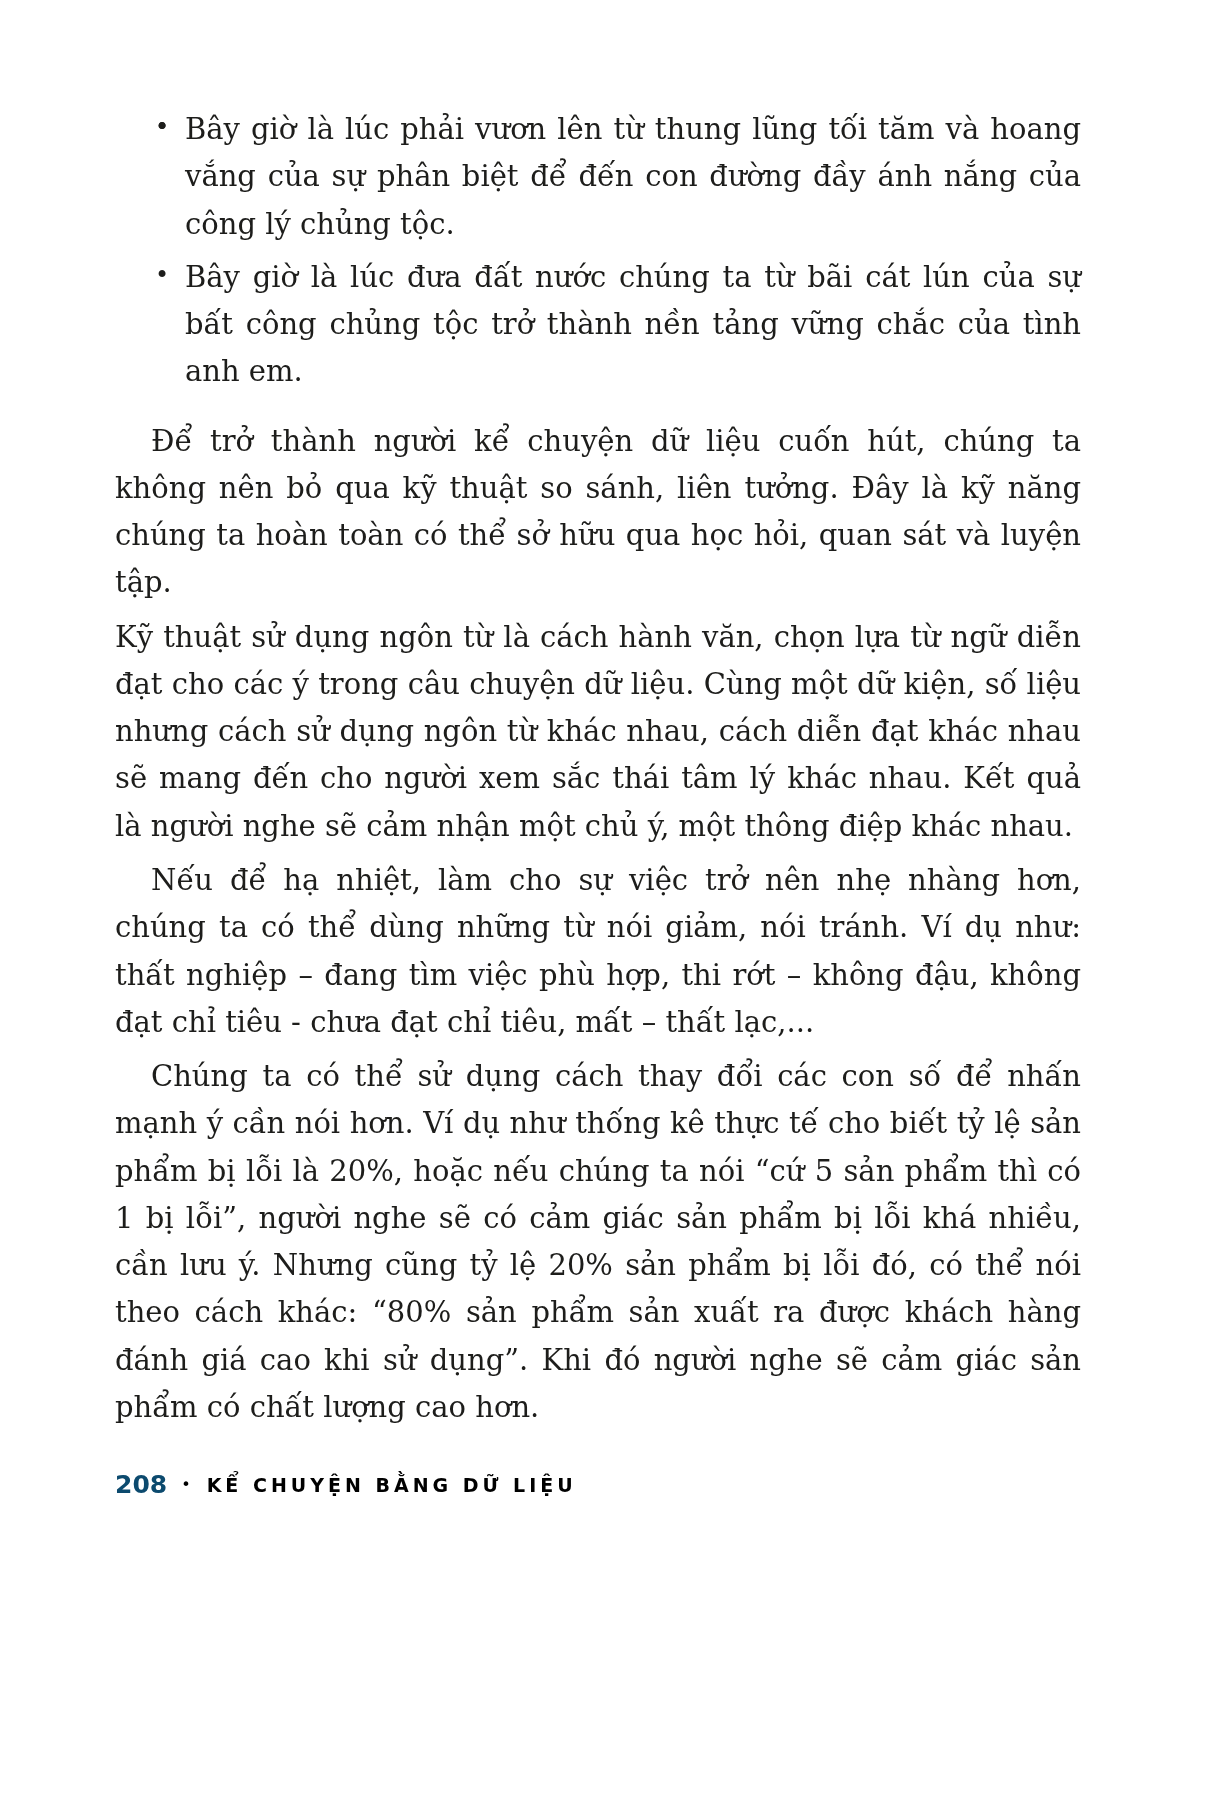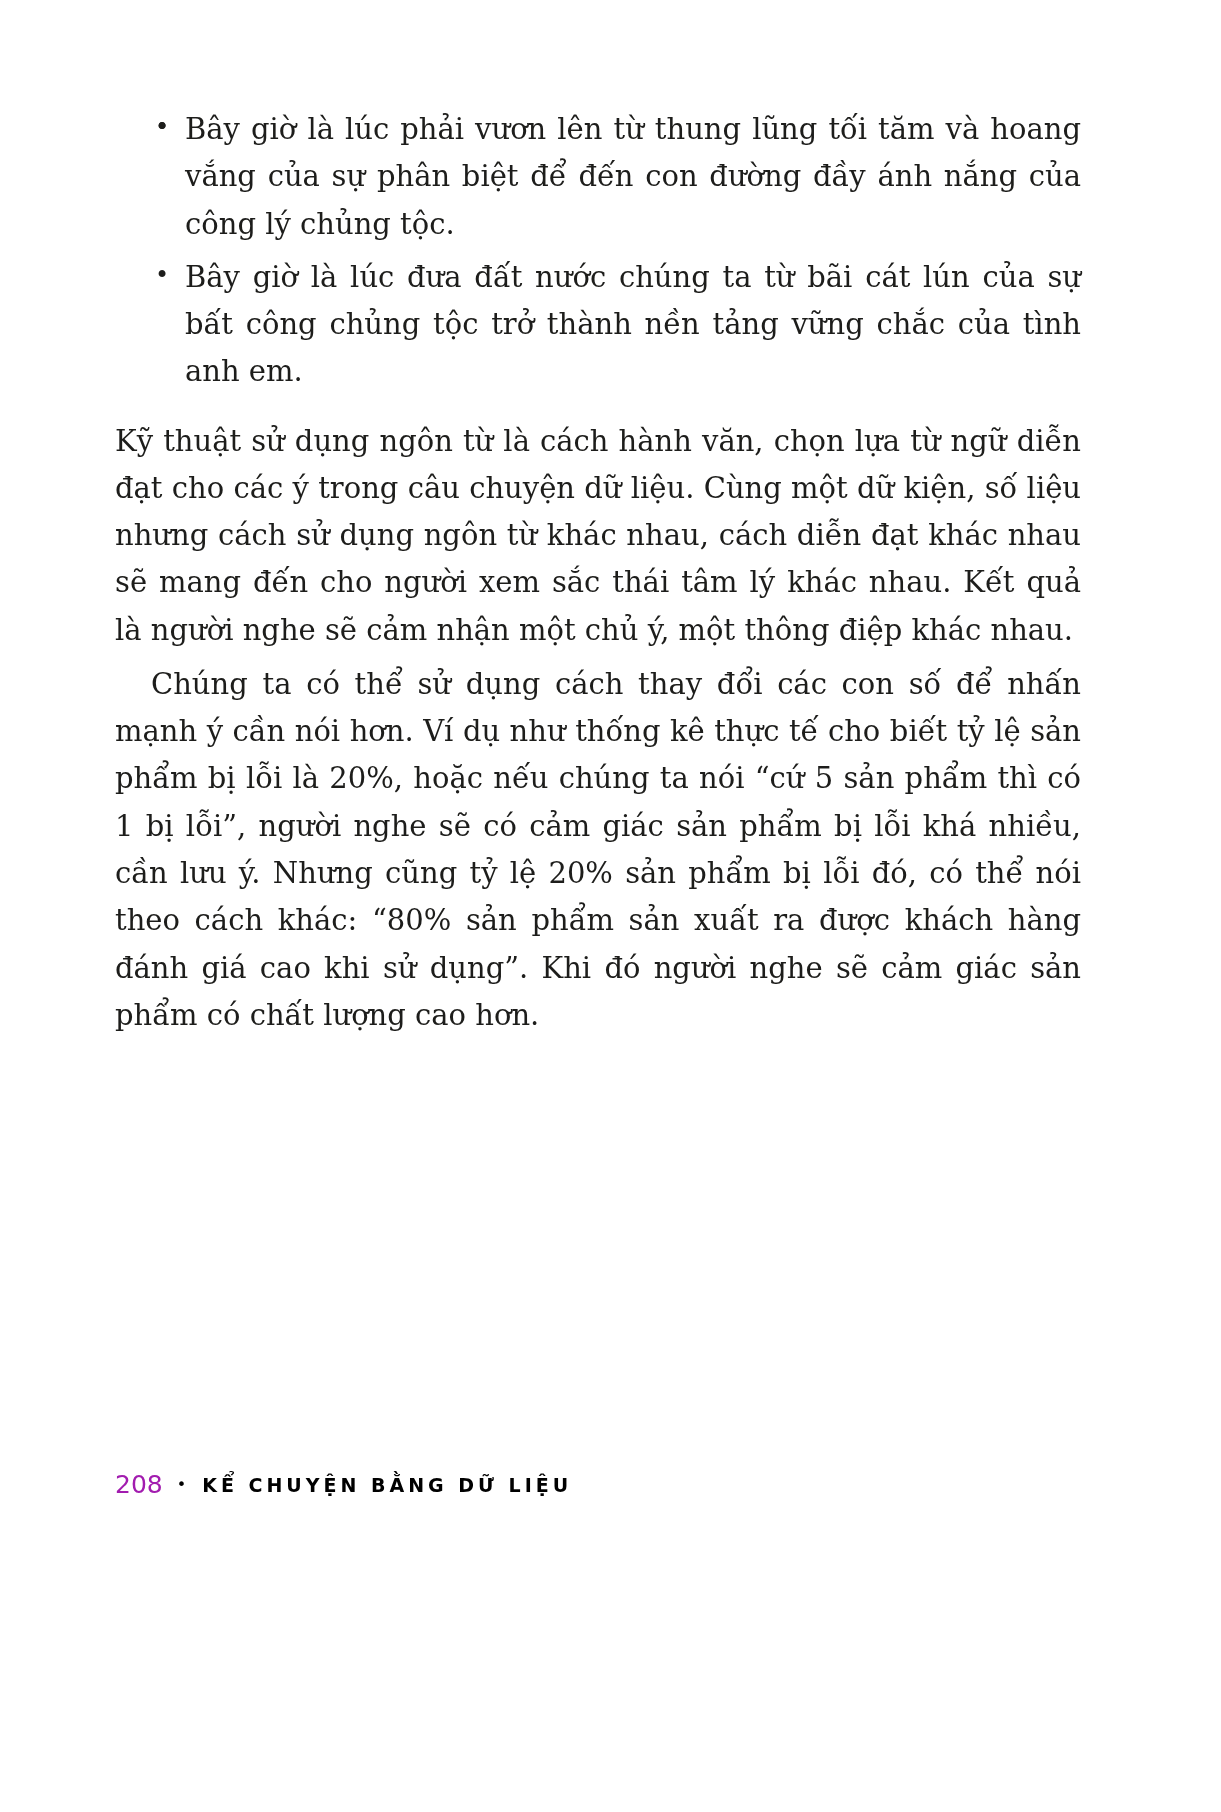--- a/index.html
+++ b/index.html
@@ -60,23 +60,23 @@
   }
   .footer {
     position: absolute;
     left: 115px;
     top: 1470px;
     display: flex;
     align-items: center;
     font-family: "DejaVu Sans", sans-serif;
   }
   .footer .page-number {
-    font-weight: 400;
+    font-weight: 700;
     font-size: 25px;
-    color: #a21caf;
+    color: #0c4a6e;
   }
   .footer .dot {
     font-size: 16px;
     margin: 0 16px 0 14px;
     color: #000000;
   }
   .footer .book-title {
     font-weight: 700;
     font-size: 19px;
     letter-spacing: 4px;
@@ -96,23 +96,25 @@
     <li>
       <span class="marker">•</span>
       <span>Bây giờ là lúc phải vươn lên từ thung lũng tối tăm và hoang vắng của sự phân biệt để đến con đường đầy ánh nắng của công lý chủng tộc.</span>
     </li>
     <li>
       <span class="marker">•</span>
       <span>Bây giờ là lúc đưa đất nước chúng ta từ bãi cát lún của sự bất công chủng tộc trở thành nền tảng vững chắc của tình anh em.</span>
     </li>
   </ul>
 
+  <p class="para indent">Để trở thành người kể chuyện dữ liệu cuốn hút, chúng ta không nên bỏ qua kỹ thuật so sánh, liên tưởng. Đây là kỹ năng chúng ta hoàn toàn có thể sở hữu qua học hỏi, quan sát và luyện tập.</p>
 
 
   <p class="para">Kỹ thuật sử dụng ngôn từ là cách hành văn, chọn lựa từ ngữ diễn đạt cho các ý trong câu chuyện dữ liệu. Cùng một dữ kiện, số liệu nhưng cách sử dụng ngôn từ khác nhau, cách diễn đạt khác nhau sẽ mang đến cho người xem sắc thái tâm lý khác nhau. Kết quả là người nghe sẽ cảm nhận một chủ ý, một thông điệp khác nhau.</p>
+  <p class="para indent">Nếu để hạ nhiệt, làm cho sự việc trở nên nhẹ nhàng hơn, chúng ta có thể dùng những từ nói giảm, nói tránh. Ví dụ như: thất nghiệp – đang tìm việc phù hợp, thi rớt – không đậu, không đạt chỉ tiêu - chưa đạt chỉ tiêu, mất – thất lạc,...</p>
   <p class="para indent">Chúng ta có thể sử dụng cách thay đổi các con số để nhấn mạnh ý cần nói hơn. Ví dụ như thống kê thực tế cho biết tỷ lệ sản phẩm bị lỗi là 20%, hoặc nếu chúng ta nói “cứ 5 sản phẩm thì có 1 bị lỗi”, người nghe sẽ có cảm giác sản phẩm bị lỗi khá nhiều, cần lưu ý. Nhưng cũng tỷ lệ 20% sản phẩm bị lỗi đó, có thể nói theo cách khác: “80% sản phẩm sản xuất ra được khách hàng đánh giá cao khi sử dụng”. Khi đó người nghe sẽ cảm giác sản phẩm có chất lượng cao hơn.</p>
 
   <div class="footer">
     <span class="page-number">208</span>
     <span class="dot">•</span>
     <span class="book-title">KỂ CHUYỆN BẰNG DỮ LIỆU</span>
   </div>
 
 </div>
 

